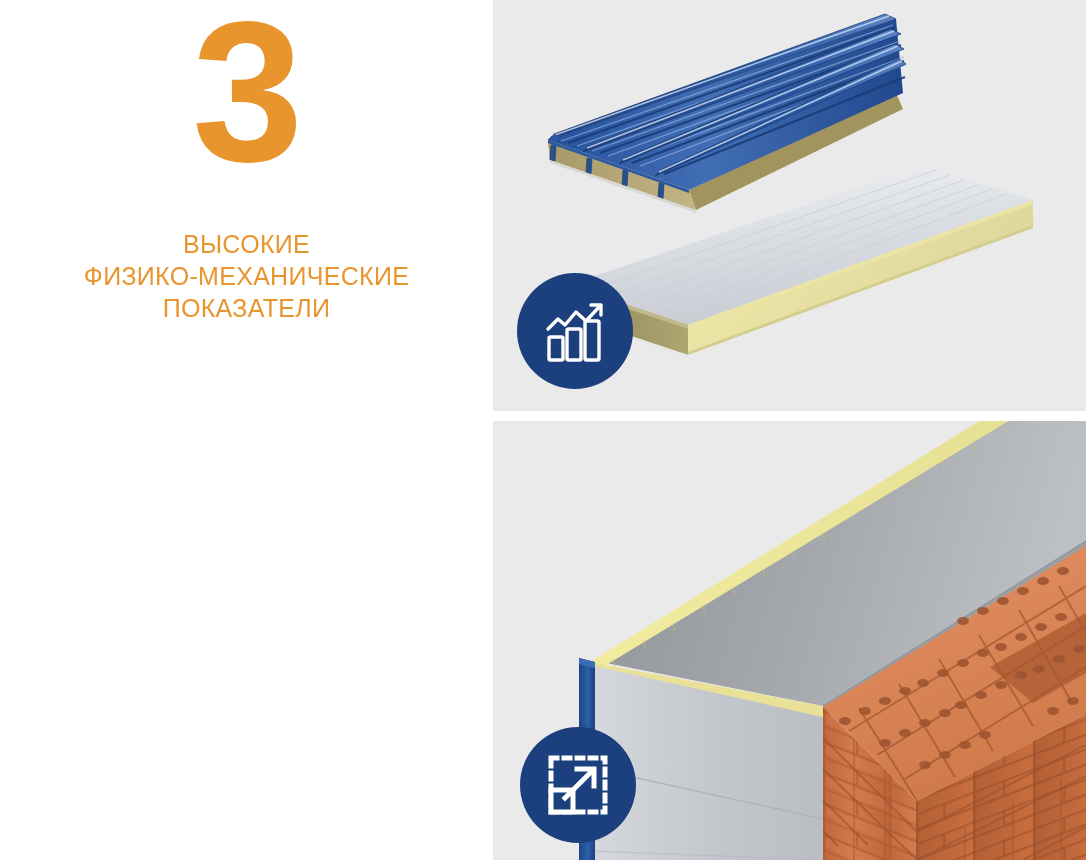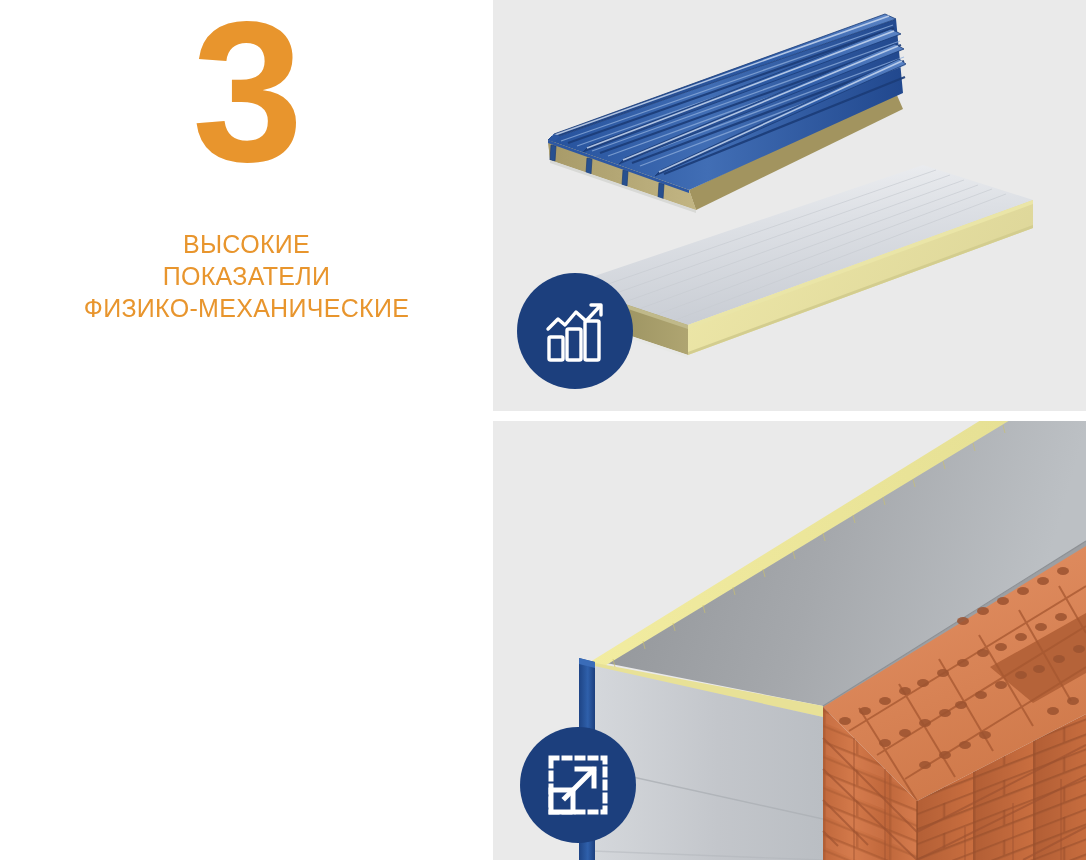--- a/index.html
+++ b/index.html
@@ -75,22 +75,22 @@
 <body>
 
 <div class="page">
 
   <div class="text-col">
 
     <div class="feature-block" id="feature-3">
       <div class="big-number no-sel" id="num-3">3</div>
       <div class="feature-caption no-sel" id="cap-3">
         <span class="ln">ВЫСОКИЕ</span>
+        <span class="ln">ФИЗИКО-МЕХАНИЧЕСКИЕ</span>
         <span class="ln">ПОКАЗАТЕЛИ</span>
-        <span class="ln">ФИЗИКО-МЕХАНИЧЕСКИЕ</span>
       </div>
     </div>
 
     <div class="feature-block" id="feature-4">
       
       
     </div>
   </div>
 
   <div class="photo-panel" id="panel-top">

